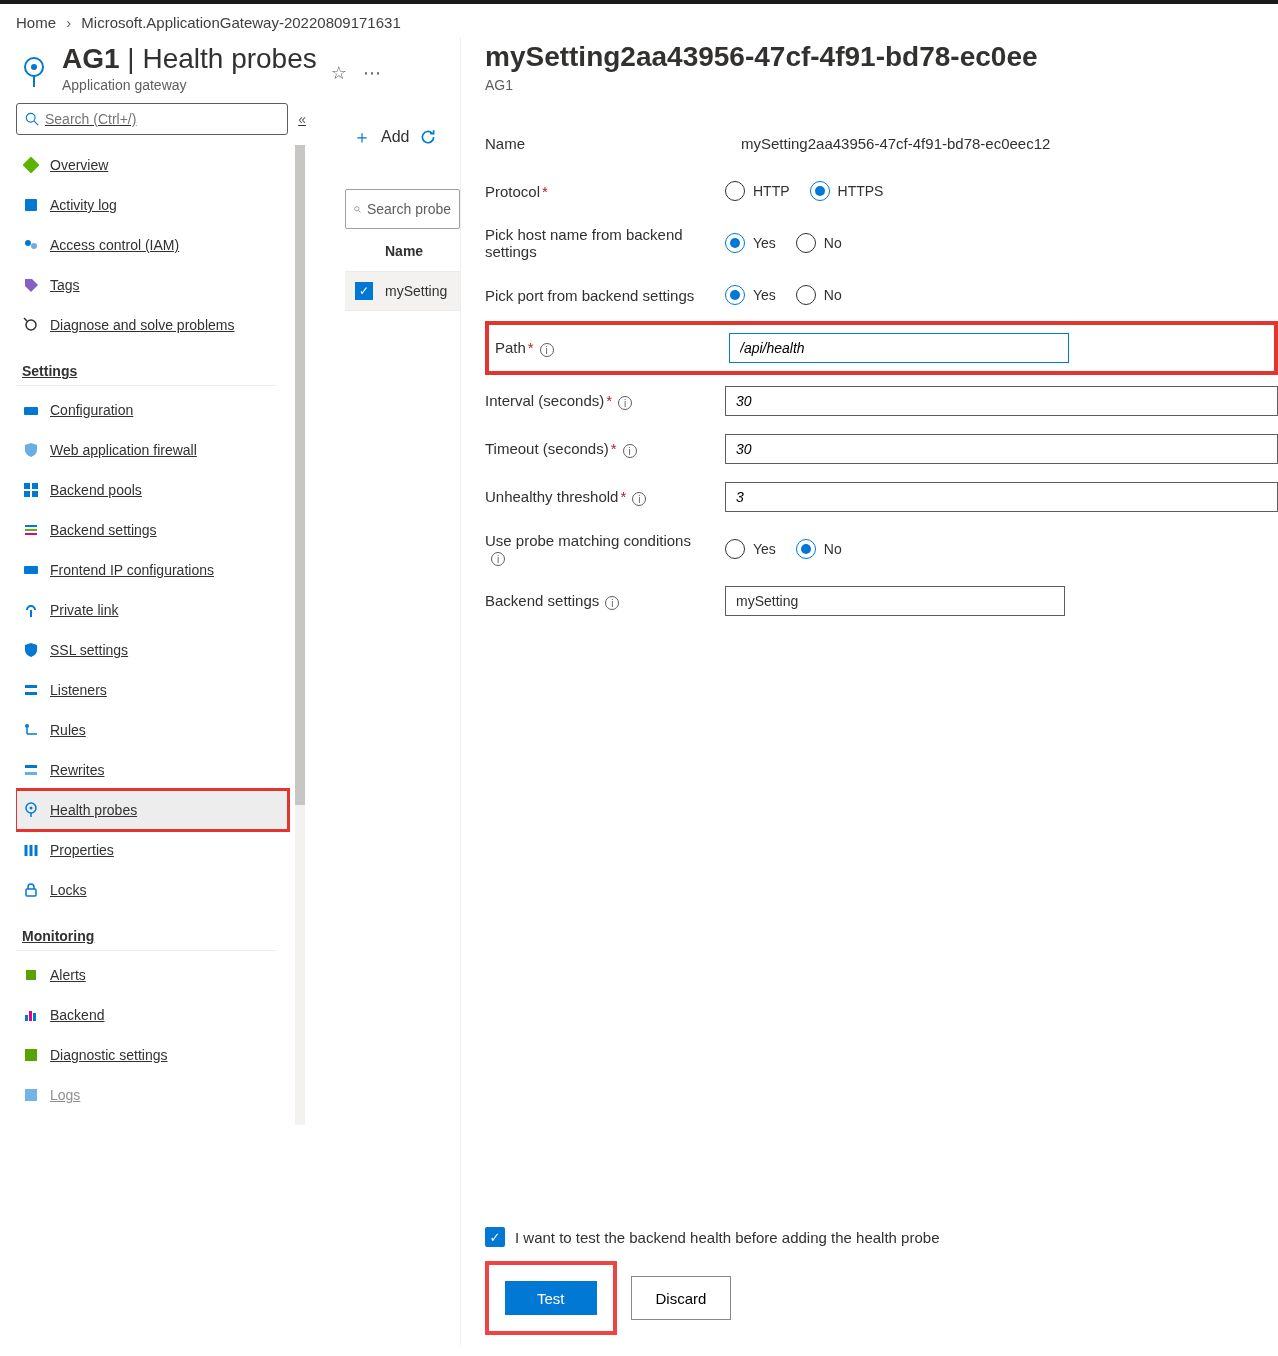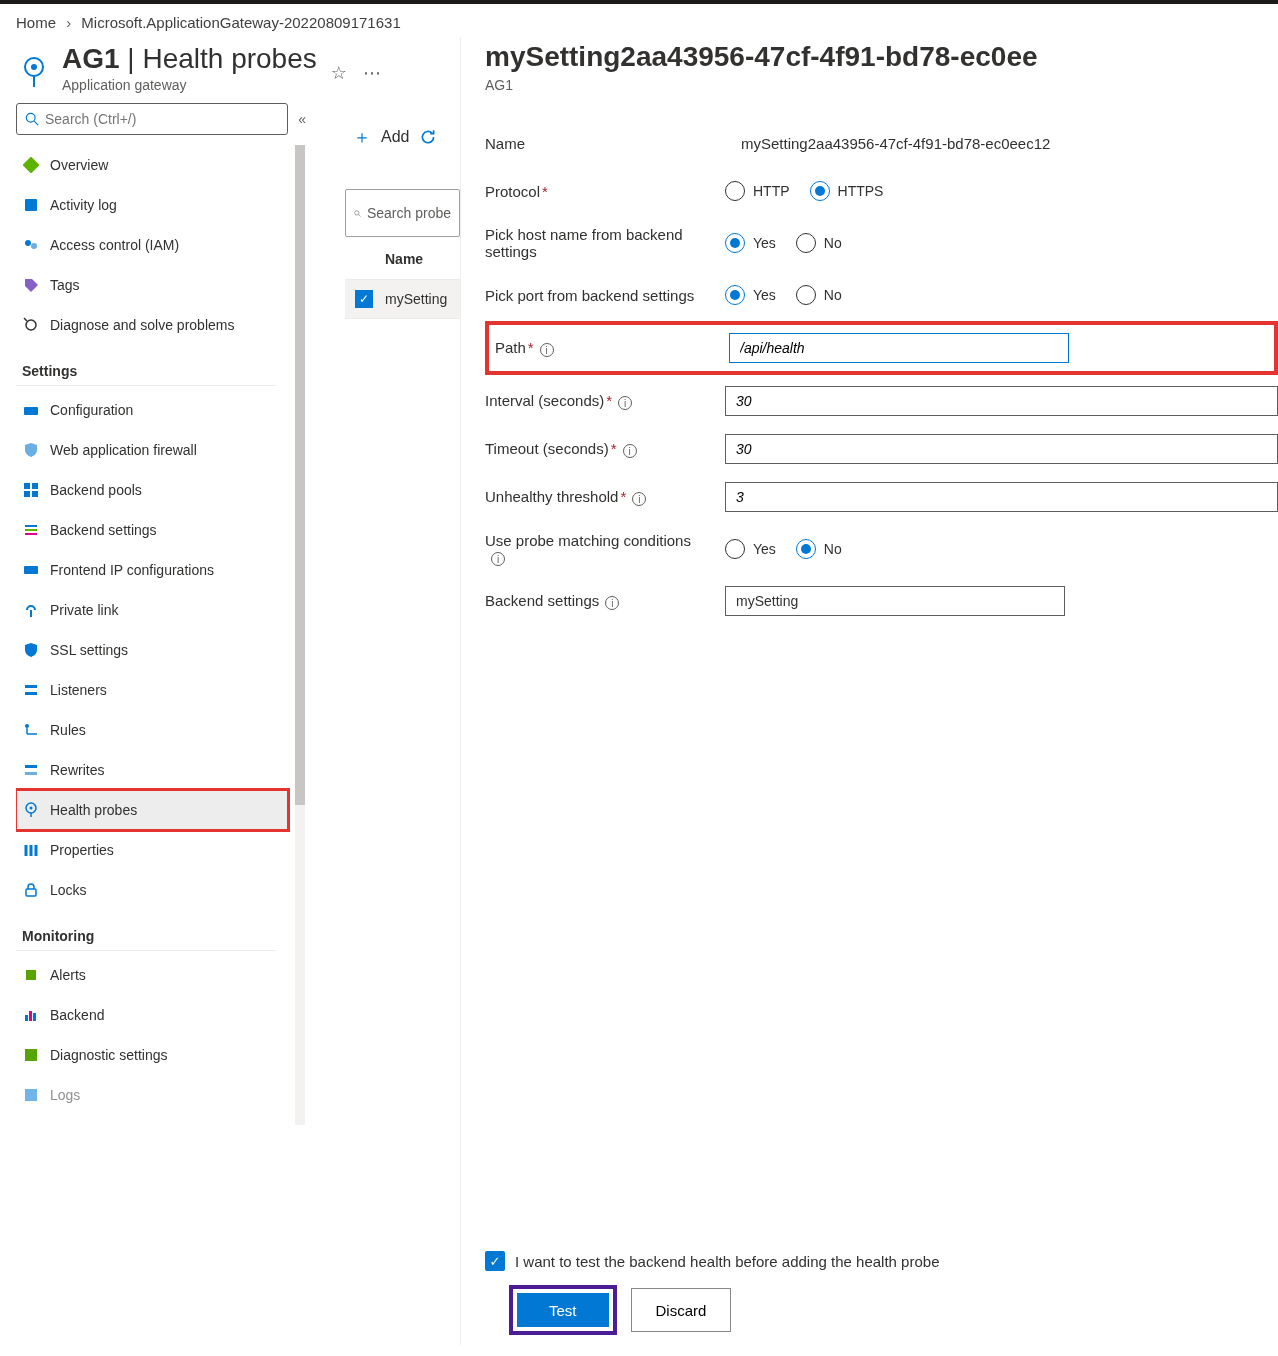--- a/index.html
+++ b/index.html
@@ -10,40 +10,40 @@
   .breadcrumb .sep { padding: 0 6px; color: #605e5c; }
   .page { display: flex; height: calc(100% - 48px); }
   
   .leftarea { width: 460px; position: relative; display: flex; flex-direction: column; }
   .titlebar { display: flex; align-items: center; padding: 6px 16px 10px; }
   .titlebar .big-icon { width: 36px; height: 36px; margin-top: 6px; margin-right: 10px; }
   .titlebar .titles h1 { font-size: 28px; font-weight: 600; }
   .titlebar .titles .light { font-weight: 400; }
   .titlebar .sub { color: #605e5c; font-size: 14px; margin-top: 2px; }
   .titlebar .actions { margin-left: 14px; display: flex; align-items: center; gap: 16px; padding-top: 10px; color: #605e5c; font-size: 18px; }
-  .nav-wrap { display: flex; align-items: stretch; padding: 0 16px; }
+  .nav-wrap { display: flex; align-items: stretch; padding: 0 16px; text-decoration: underline; }
   .navcol { width: 290px; position: relative; }
   .search-row { display: flex; align-items: center; gap: 10px; padding-bottom: 10px; }
   .searchbox { flex: 1; display: flex; align-items: center; border: 1px solid #605e5c; border-radius: 3px; padding: 4px 8px; height: 32px; }
   .searchbox input { border: none; outline: none; font-size: 14px; flex: 1; background: transparent; }
   .collapse { font-size: 14px; color: #605e5c; }
   .nav-scroll { height: 980px; overflow: hidden; position: relative; border-right: 1px solid rgba(0,0,0,0); }
   .nav-scrollbar { position: absolute; right: -6px; top: 0; width: 16px; height: 980px; }
   .nav-scrollbar .track { background: #f3f2f1; width: 16px; height: 100%; }
   .nav-scrollbar .thumb { position: absolute; top: 0; width: 16px; height: 660px; background: #c8c6c4; }
   .nav-item { display: flex; align-items: center; height: 40px; padding: 0 6px; cursor: pointer; gap: 10px; }
   .nav-item .ic { width: 18px; height: 18px; flex: 0 0 18px; display: flex; align-items: center; justify-content: center; }
   .nav-section { font-weight: 600; padding: 18px 6px 6px; border-bottom: 1px solid #edebe9; margin-bottom: 4px; width: 260px;}
   .nav-selected { background: #ededed; outline: 3px solid #e3342f; outline-offset: -1px; width: 272px;}
   
   .midcol { position: absolute; left: 345px; top: 0; width: 115px; padding-top: 80px; }
   .midtoolbar { display: flex; align-items: center; gap: 10px; padding: 8px 0 20px 8px; color: #0078d4; }
   .midtoolbar .plus { font-size: 18px; font-weight: 300; }
   .midtoolbar .addlbl { color: #323130; font-size: 16px; }
-  .midsearch { margin: 20px 0 0 0; border: 1px solid #a19f9d; border-radius: 2px; padding: 4px 8px; display: flex; align-items: center; gap: 6px; height: 48px; overflow: hidden; white-space: nowrap; color: #605e5c;}
+  .midsearch { margin: 20px 0 0 0; border: 1px solid #a19f9d; border-radius: 2px; padding: 4px 8px; display: flex; align-items: center; gap: 6px; height: 40px; overflow: hidden; white-space: nowrap; color: #605e5c;}
   .midhead { padding: 14px 0 12px 40px; font-weight: 600; border-bottom: 1px solid #edebe9; }
   .midrow { display: flex; align-items: center; gap: 12px; padding: 10px 0 10px 10px; background: #f3f2f1; border-bottom: 1px solid #edebe9; white-space: nowrap; overflow: hidden; }
   .midrow .chk { width: 18px; height: 18px; background: #0078d4; display:flex; align-items:center; justify-content:center; color:#fff; font-size:12px;}
   
   .panel { flex: 1; padding: 0 0 0 24px; position: relative; border-left: 1px solid #eee; }
   .panel h2 { font-size: 28px; font-weight: 600; white-space: nowrap; overflow: hidden; padding-top: 4px;}
   .panel .subtitle { color: #605e5c; font-size: 14px; margin-top: 4px; margin-bottom: 26px;}
   .form-row { display: flex; align-items: center; min-height: 48px; }
   .form-row.tall { min-height: 56px; align-items: center; }
   .form-label { width: 240px; font-size: 15px; color: #323130; }
@@ -59,21 +59,21 @@
   .radio .circ { width: 20px; height: 20px; border: 1px solid #323130; border-radius: 50%; display:flex; align-items:center; justify-content:center; }
   .radio.sel .circ { border-color: #0078d4; }
   .radio.sel .circ::after { content:""; width:10px; height:10px; background:#0078d4; border-radius:50%; }
   .highlight-box { border: 4px solid #e3342f; padding: 8px 0; margin: 2px 0; display:flex; align-items:center;}
   .highlight-box .form-label{padding-left:6px;}
   .highlight-box .txt-input { border-color:#0078d4; outline:none; }
   .panel-footer { position: absolute; bottom: 10px; left: 24px; right: 0; }
   .chk-row { display:flex; align-items:center; gap:10px; margin-bottom: 14px; font-size:15px;}
   .chk-box { width:20px; height:20px; background:#0078d4; color:#fff; display:flex; align-items:center; justify-content:center; border-radius:2px; font-size:13px;}
   .btn-row { display:flex; gap:14px; align-items:center;}
-  .btn-primary-wrap { border:4px solid #4c1d95; padding:4px;margin-left:24px; }
+  .btn-primary-wrap { border:4px solid #ef4444; padding:16px; }
   .btn-primary { background:#0078d4; color:#fff; border:none; height:34px; padding:0 32px; font-size:15px; cursor:pointer;}
   .btn-secondary { background:#fff; border:1px solid #8a8886; height:44px; padding:0 24px; font-size:15px; cursor:pointer;}
   svg { display:block; }
 </style>
 </head>
 <body>
 
 <div class="top-dark"></div>
 
 <div class="breadcrumb">

